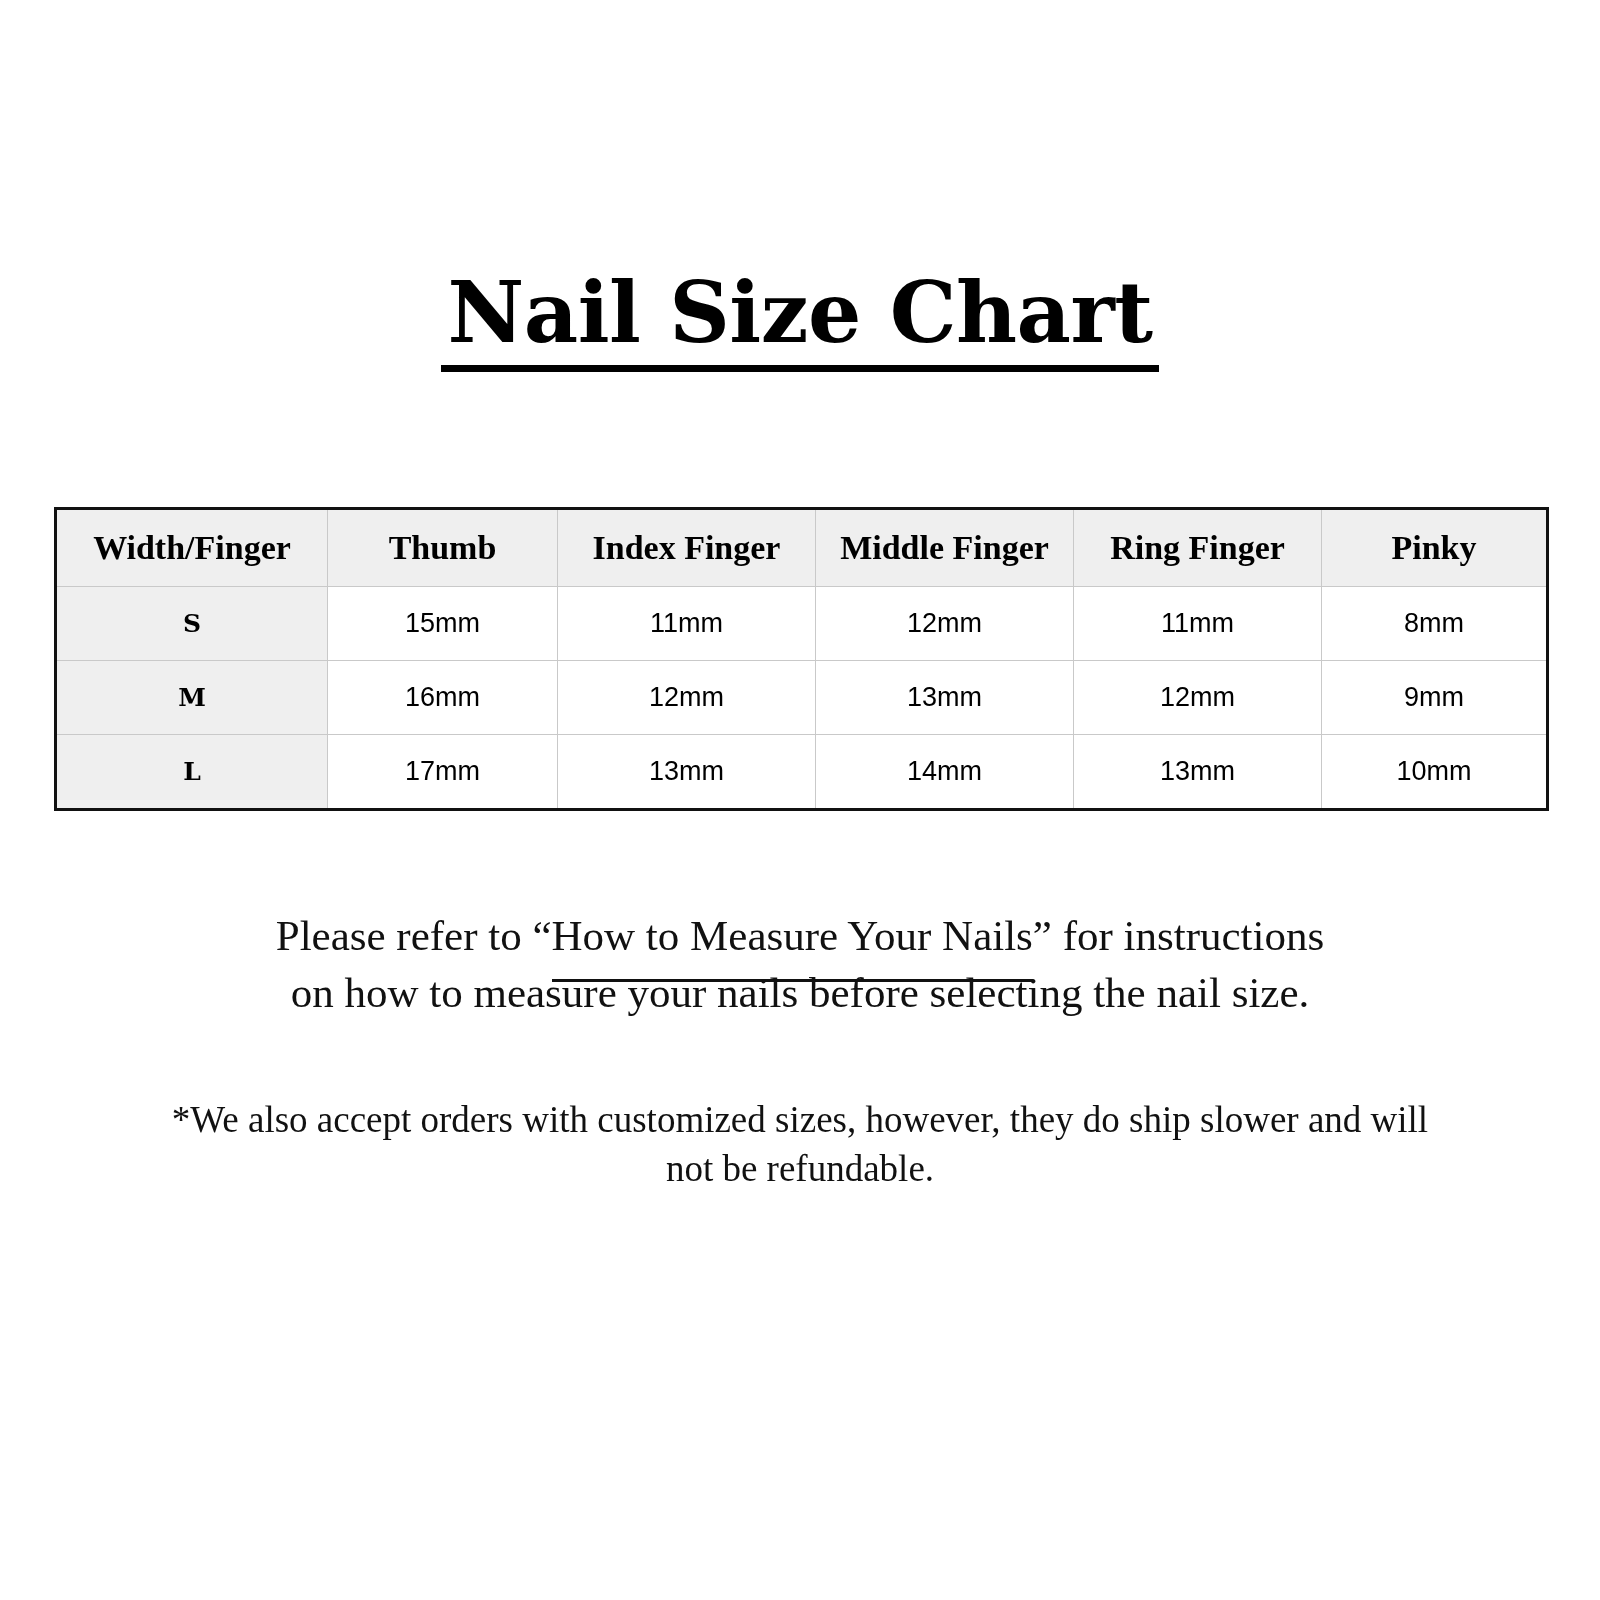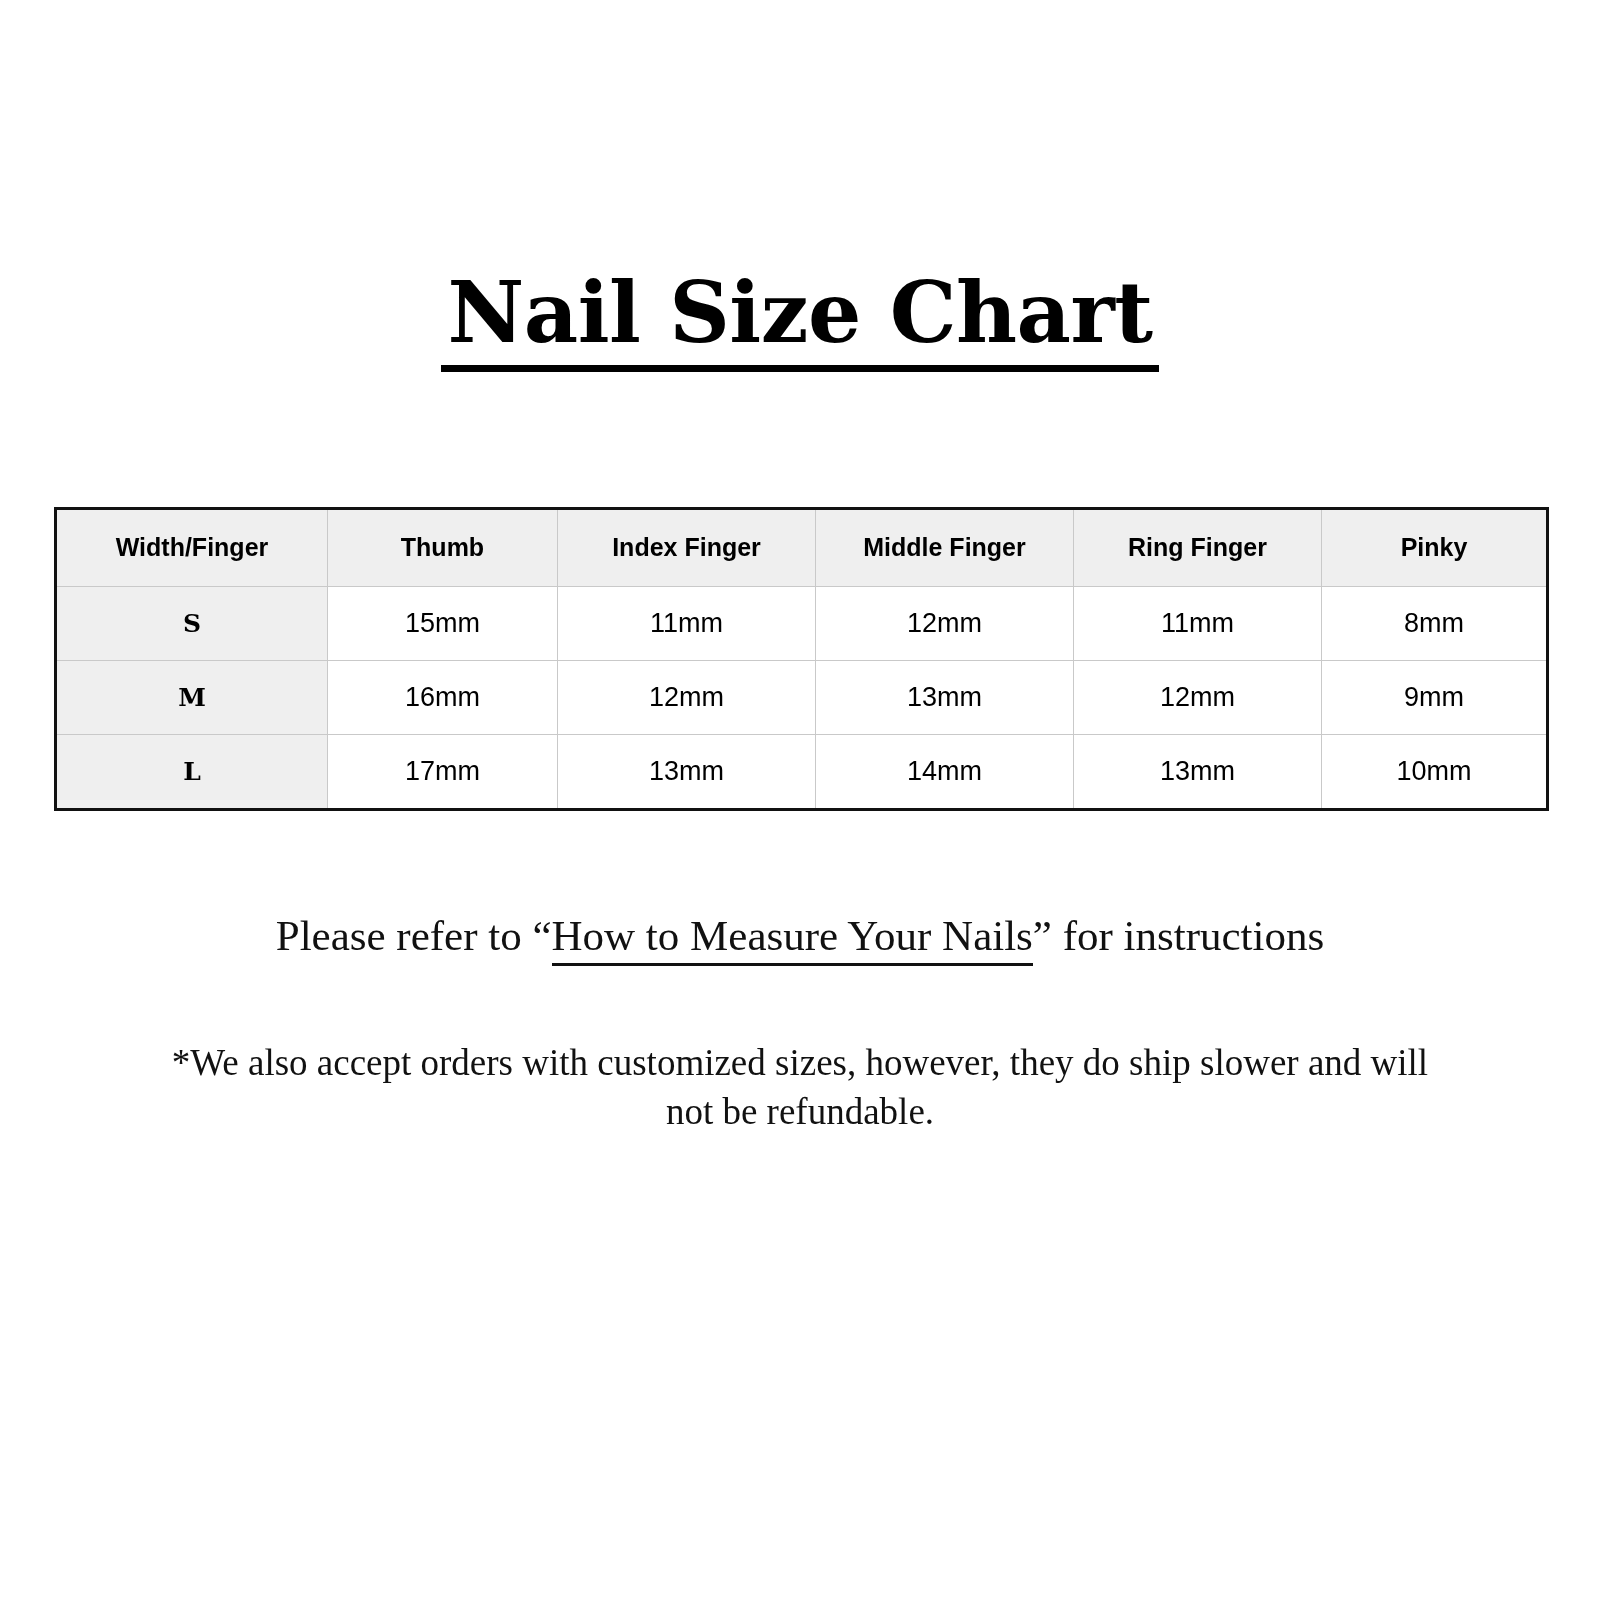--- a/index.html
+++ b/index.html
@@ -51,23 +51,23 @@
   table.size-chart th,
   table.size-chart td {
     border: 1px solid #c9c9c9;
     text-align: center;
     vertical-align: middle;
     height: 71px;
     color: #000000;
   }
   table.size-chart thead th {
     background: #efefef;
-    font-family: Liberation Sans, sans-serif;
+    font-family: Liberation Serif, serif;
     font-weight: bold;
-    font-size: 25px;
+    font-size: 34px;
     letter-spacing: 0px;
     height: 74px;
   }
   table.size-chart tbody td {
     background: #ffffff;
     font-family: "Liberation Sans", sans-serif;
     font-size: 27px;
     font-weight: 400;
   }
   table.size-chart tbody td.row-label {
@@ -89,21 +89,21 @@
     width: 1340px;
     text-align: center;
     font-family: "Liberation Serif", serif;
     font-size: 43px;
     line-height: 1.33;
     color: #111111;
   }
   .notes .line { display: block; }
   .underline-phrase {
     border-bottom: 3px solid #111111;
-    padding-bottom: 4px;
+    padding-bottom: 20px;
   }
   .notes-gap { height: 74px; }
   .notes-secondary {
     margin: 0 auto;
     width: 1300px;
     text-align: center;
     font-family: "Liberation Serif", serif;
     font-size: 37px;
     line-height: 1.33;
     color: #111111;
@@ -162,20 +162,21 @@
           <td>14mm</td>
           <td>13mm</td>
           <td>10mm</td>
         </tr>
       </tbody>
     </table>
   </div>
 
   <div class="notes">
     <span class="line"><span>Please refer to “</span><span class="underline-phrase">How to Measure Your Nails</span><span>” for instructions</span></span>
+    <span class="line">on how to measure your nails before selecting the nail size.</span>
   </div>
 
   <div class="notes-gap"></div>
 
   <div class="notes-secondary">
     <span class="line">*We also accept orders with customized sizes,</span>
     <span class="line">however, they do ship slower and will not be refundable.</span>
   </div>
 
 </div>

